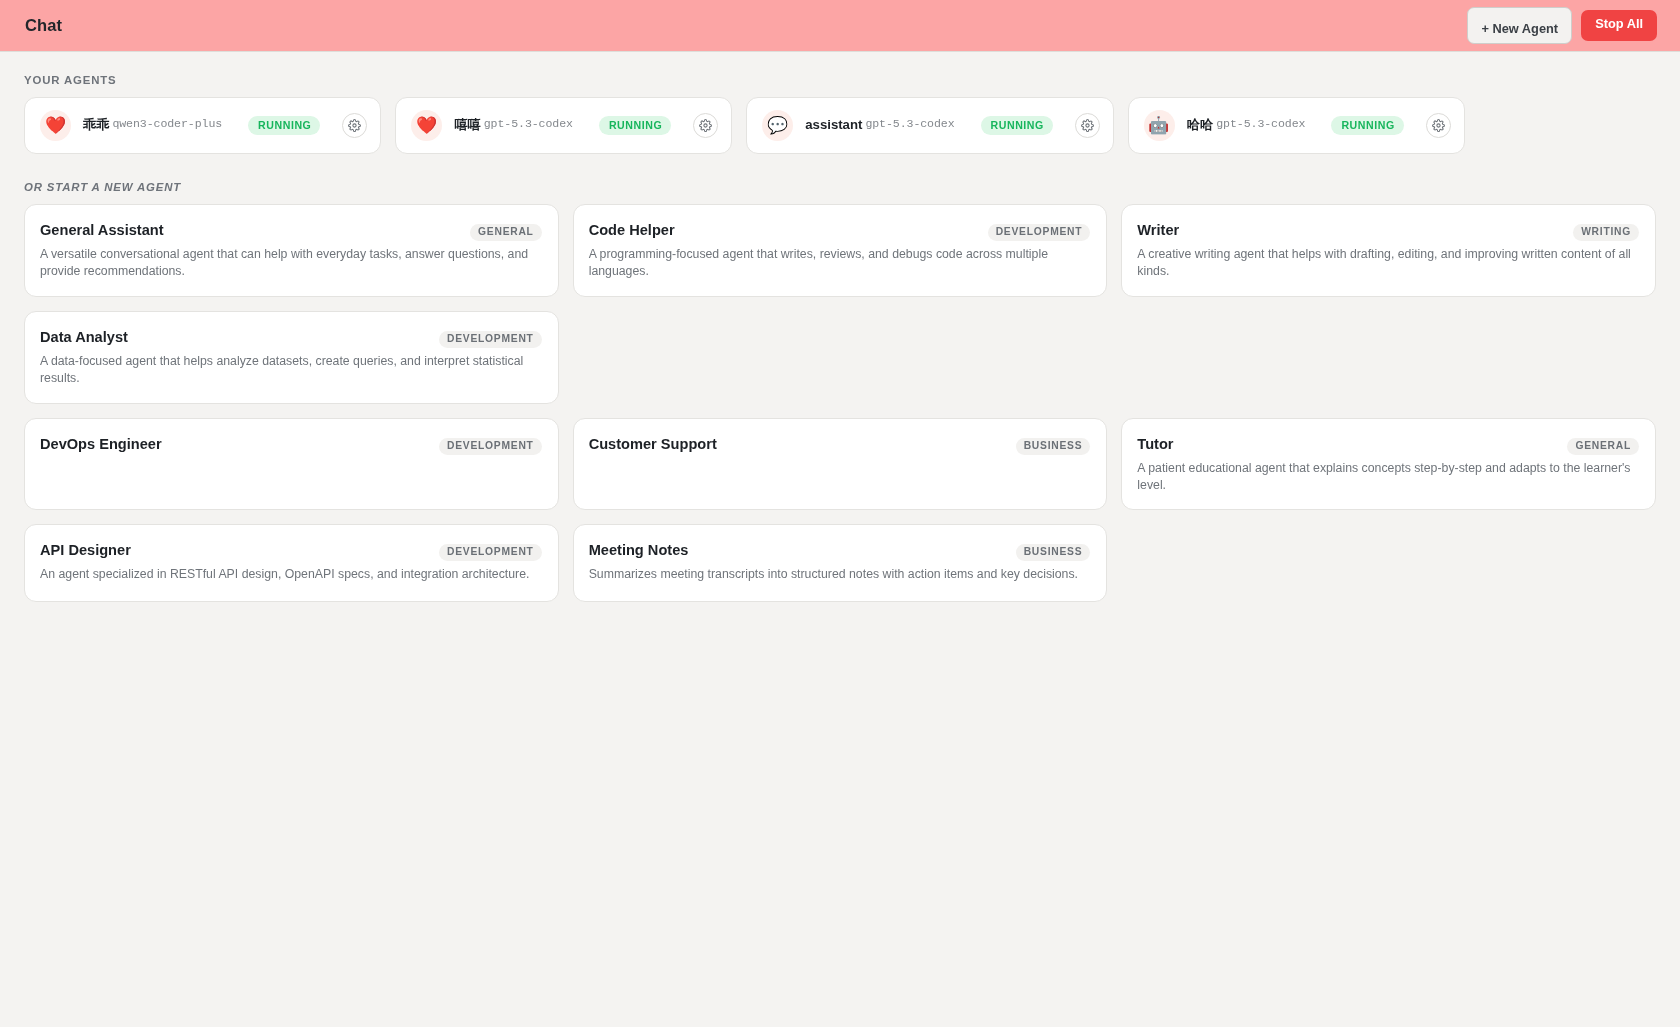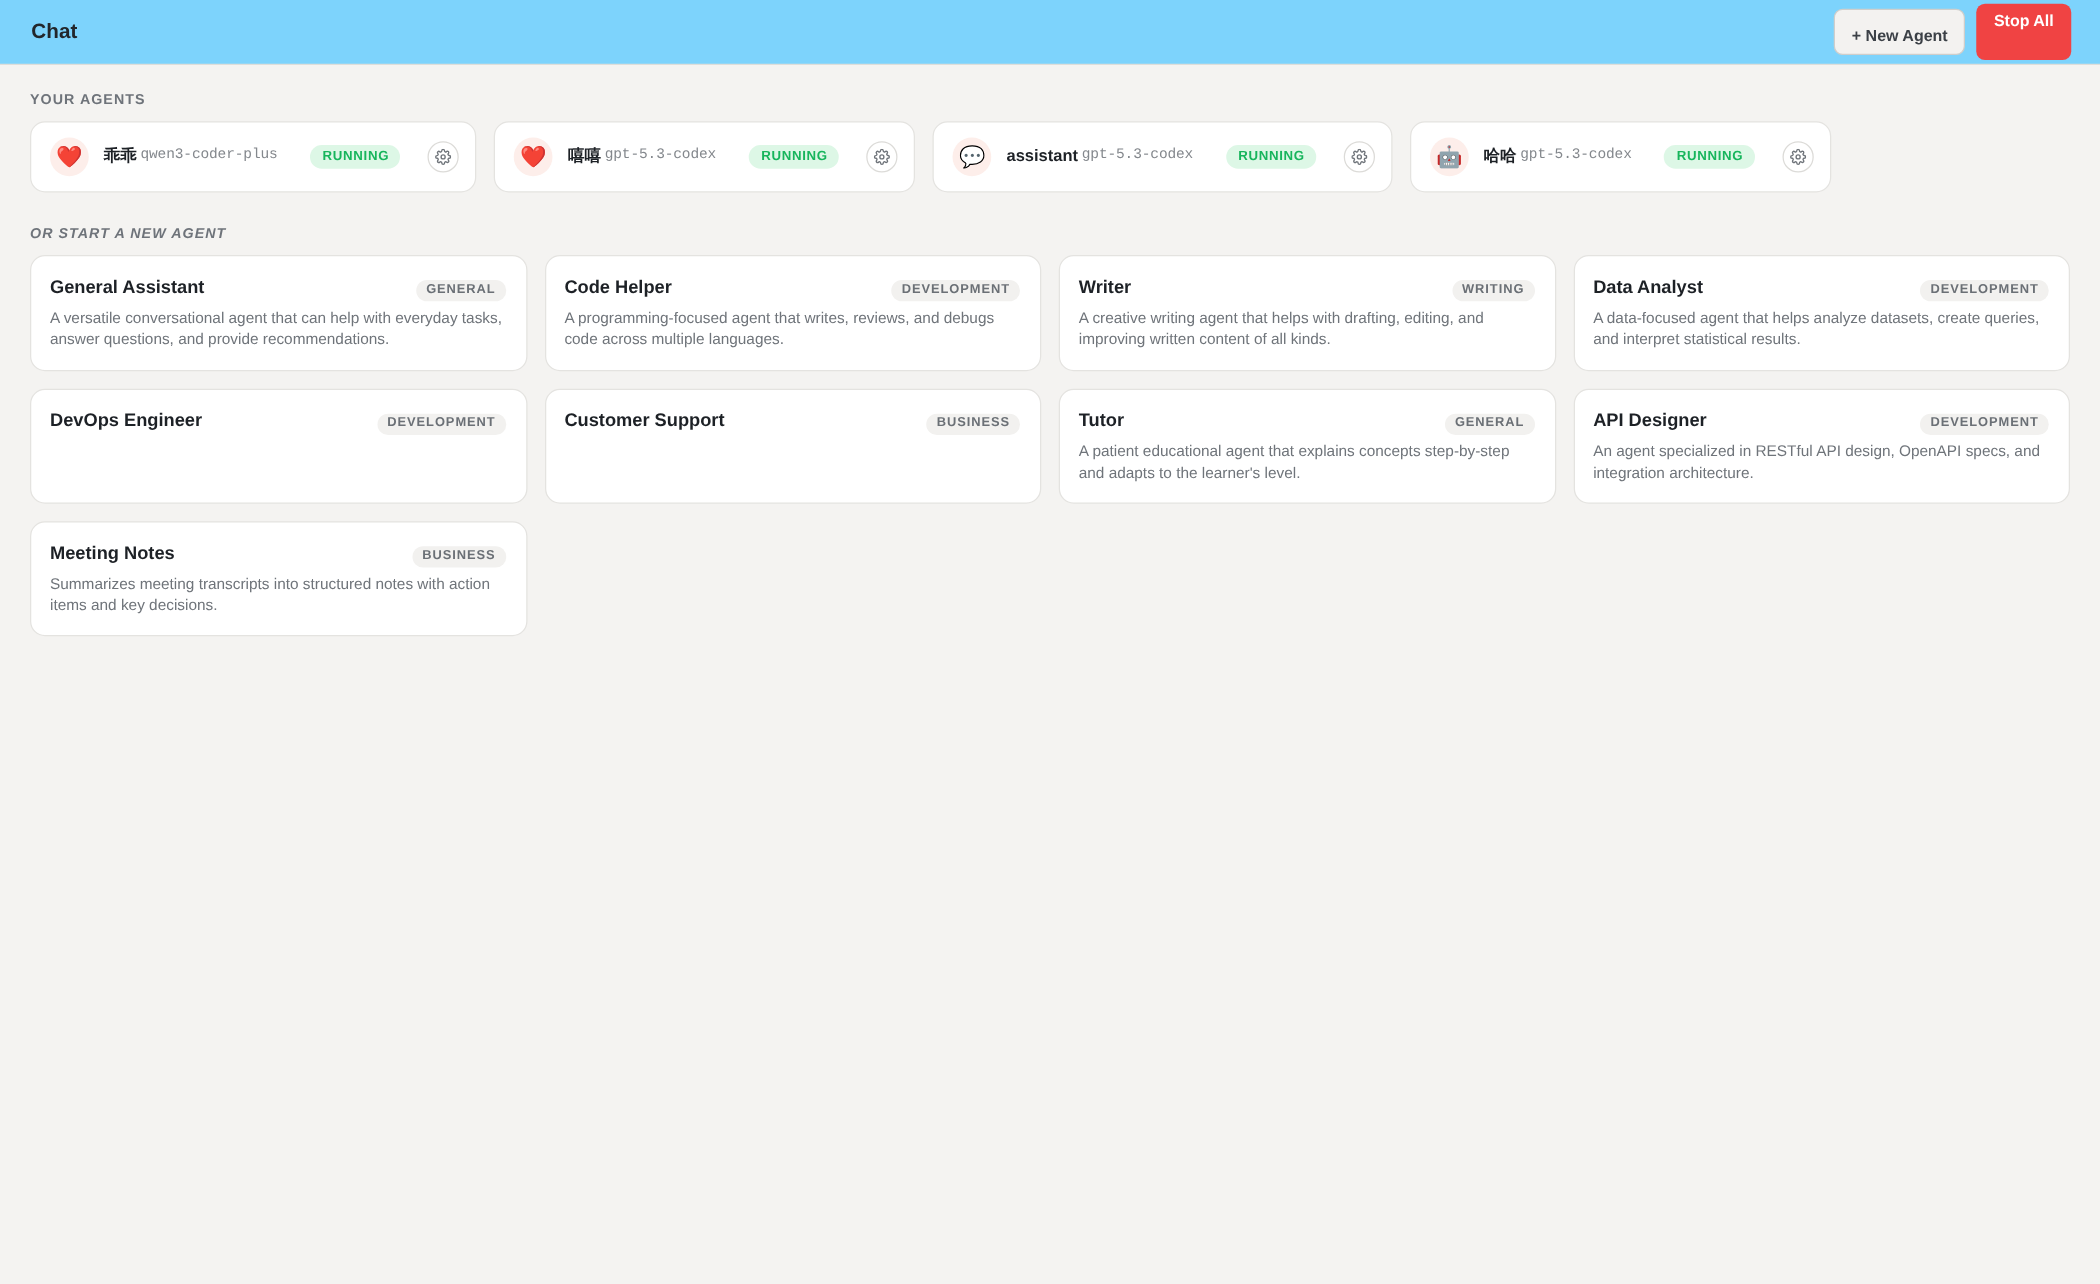--- a/index.html
+++ b/index.html
@@ -9,21 +9,21 @@
     height: 1027px;
     background: #f4f3f1;
     font-family: "Liberation Sans", sans-serif;
     -webkit-font-smoothing: antialiased;
     overflow: hidden;
   }
 
   
   .header {
     height: 52px;
-    background: #7dd3fc;
+    background: #fca5a5;
     border-bottom: 1px solid #dededa;
     display: flex;
     align-items: center;
     justify-content: space-between;
     padding: 0 23px 0 25px;
   }
   .header-title {
     font-size: 16.5px;
     font-weight: bold;
     color: #22262b;
@@ -43,21 +43,21 @@
     font-weight: bold;
     color: #3b4046;
     font-family: "Liberation Sans", sans-serif;
     cursor: pointer;
     line-height: 1;
   }
   .btn-stop-all {
     background: #f04343;
     border: none;
     border-radius: 7px;
-    padding: 8px 14px 24px;
+    padding: 8px 14px 10px;
     font-size: 12.8px;
     font-weight: bold;
     color: #ffffff;
     font-family: "Liberation Sans", sans-serif;
     cursor: pointer;
     line-height: 1;
   }
 
   
   .content {
@@ -142,21 +142,21 @@
     align-items: center;
     justify-content: center;
     cursor: pointer;
     flex: 0 0 auto;
   }
   .gear-btn svg { display: block; }
 
   
   .template-grid {
     display: grid;
-    grid-template-columns: repeat(4, 1fr);
+    grid-template-columns: repeat(3, 1fr);
     gap: 14px;
   }
   .template-card {
     background: #ffffff;
     border: 1px solid #e4e3e0;
     border-radius: 12px;
     padding: 16px 16px 16px 15px;
     min-height: 93px;
     cursor: pointer;
   }

